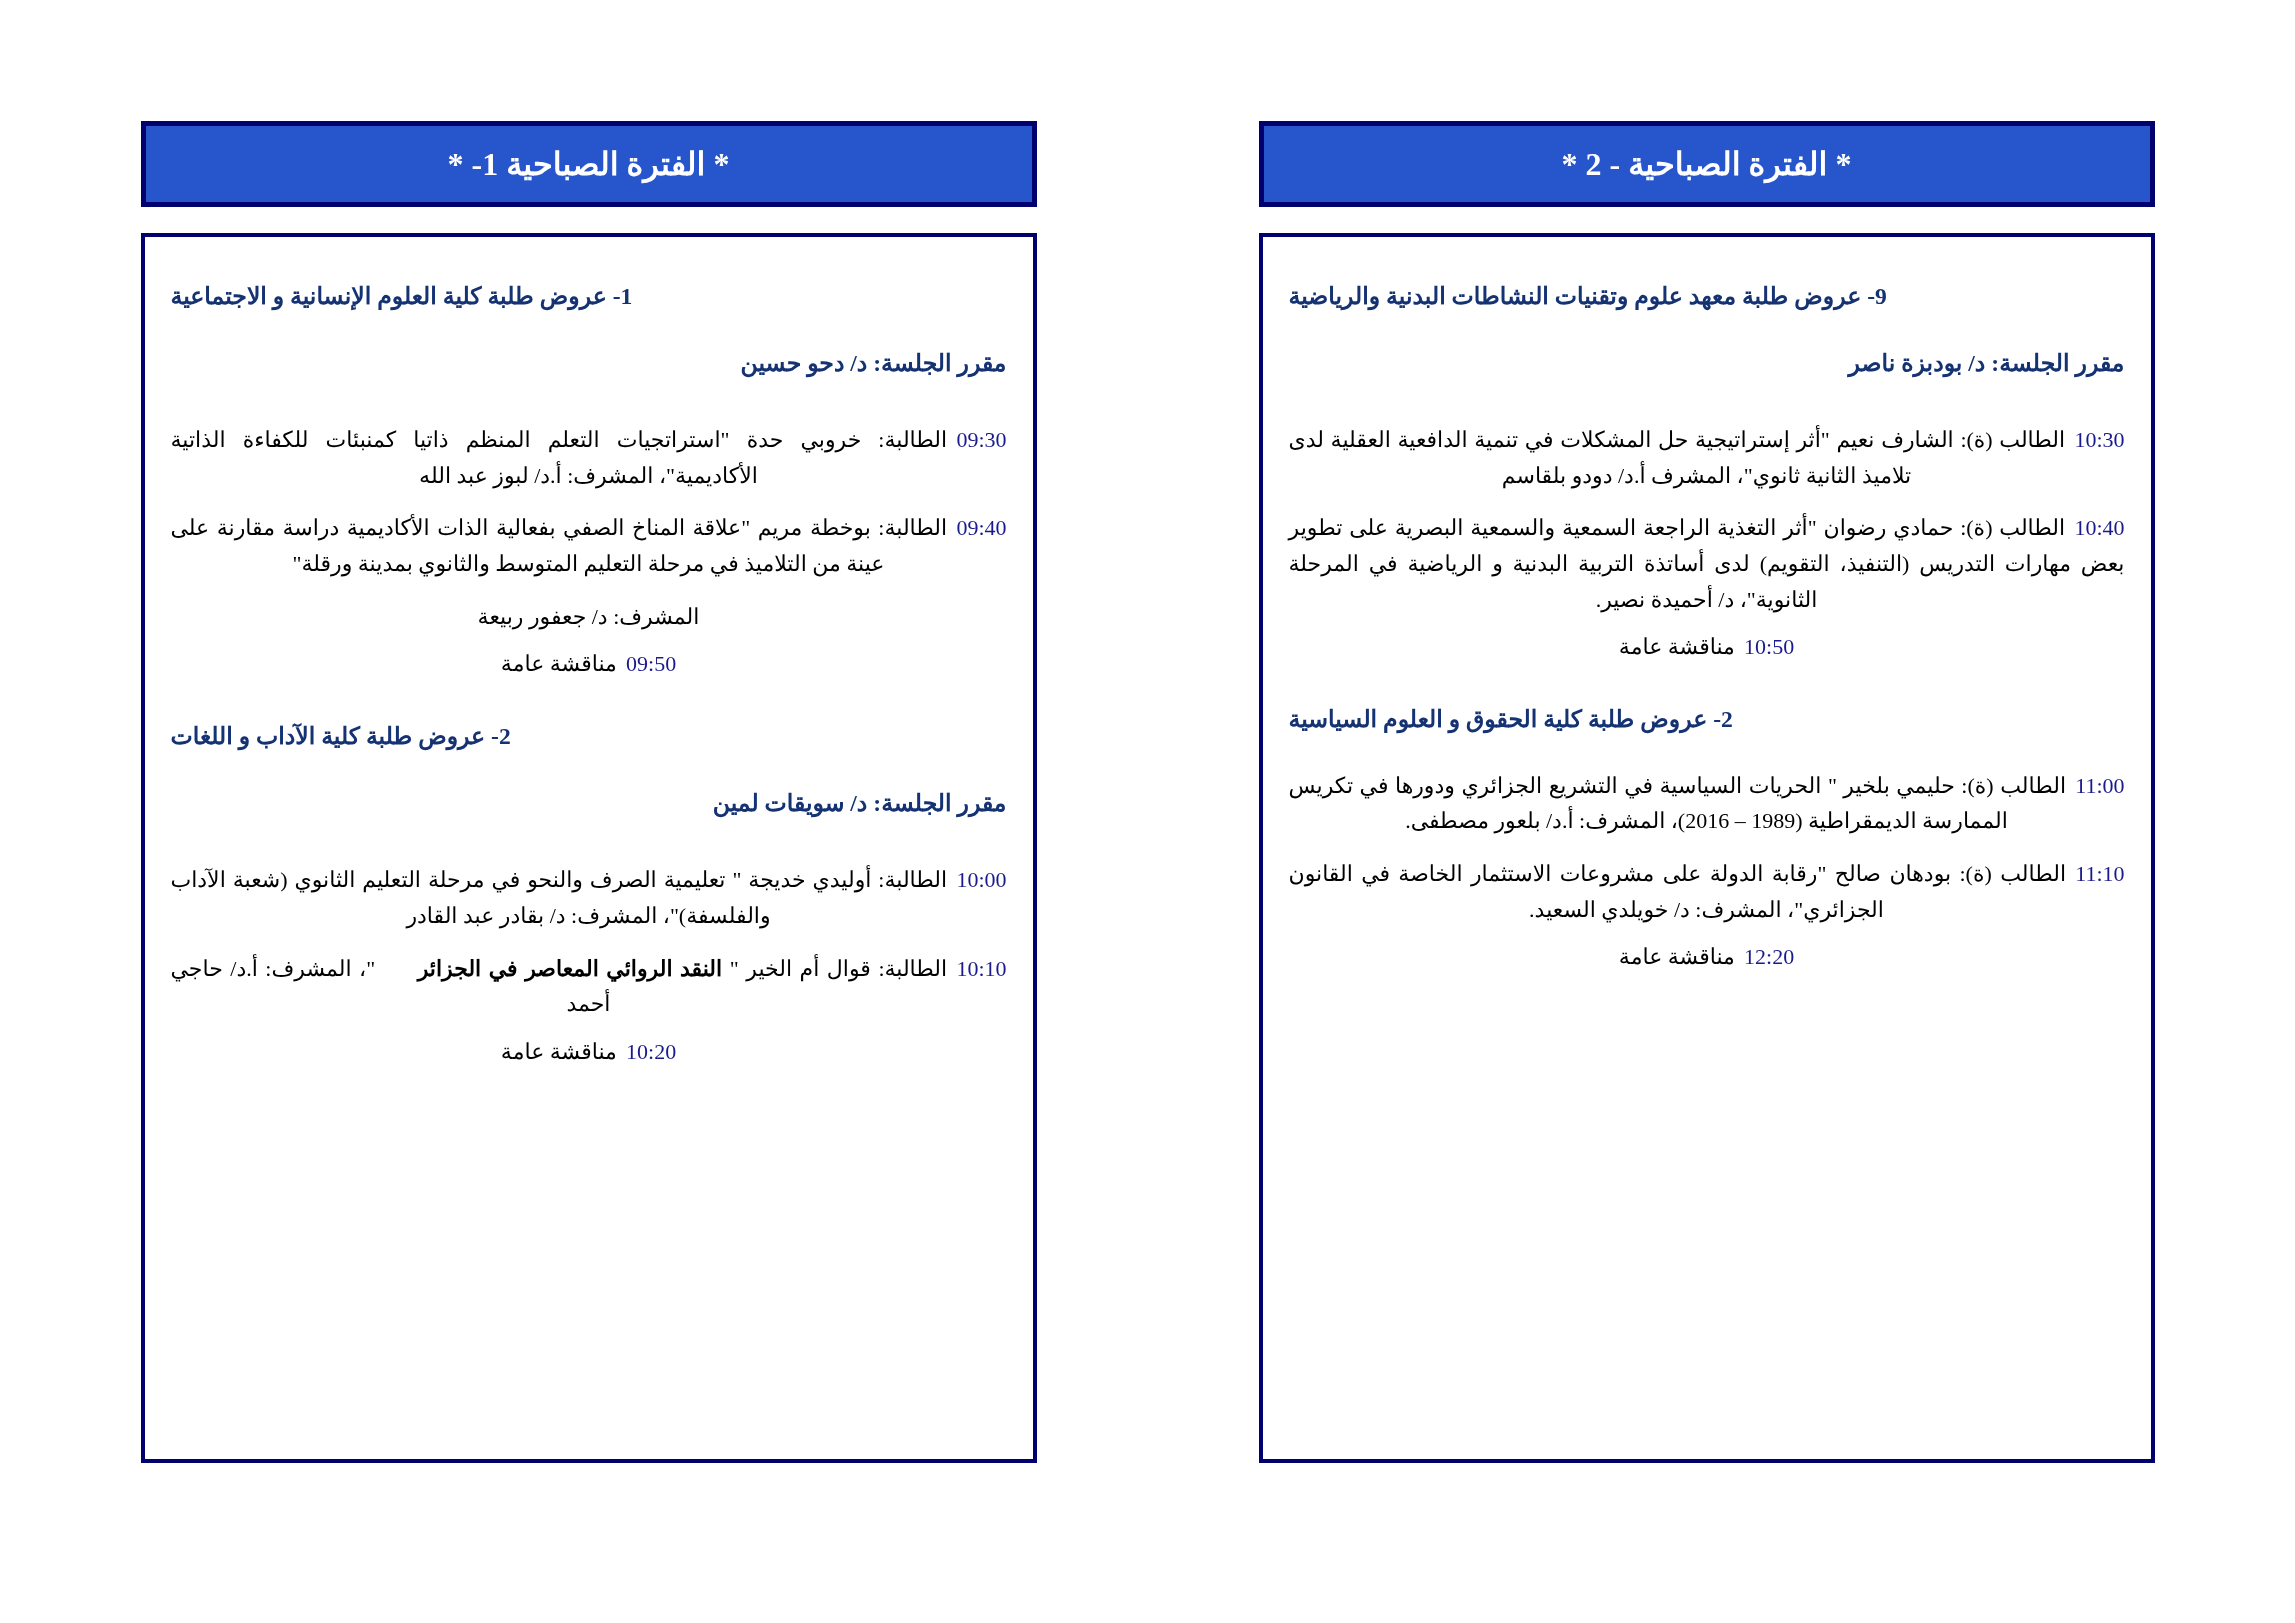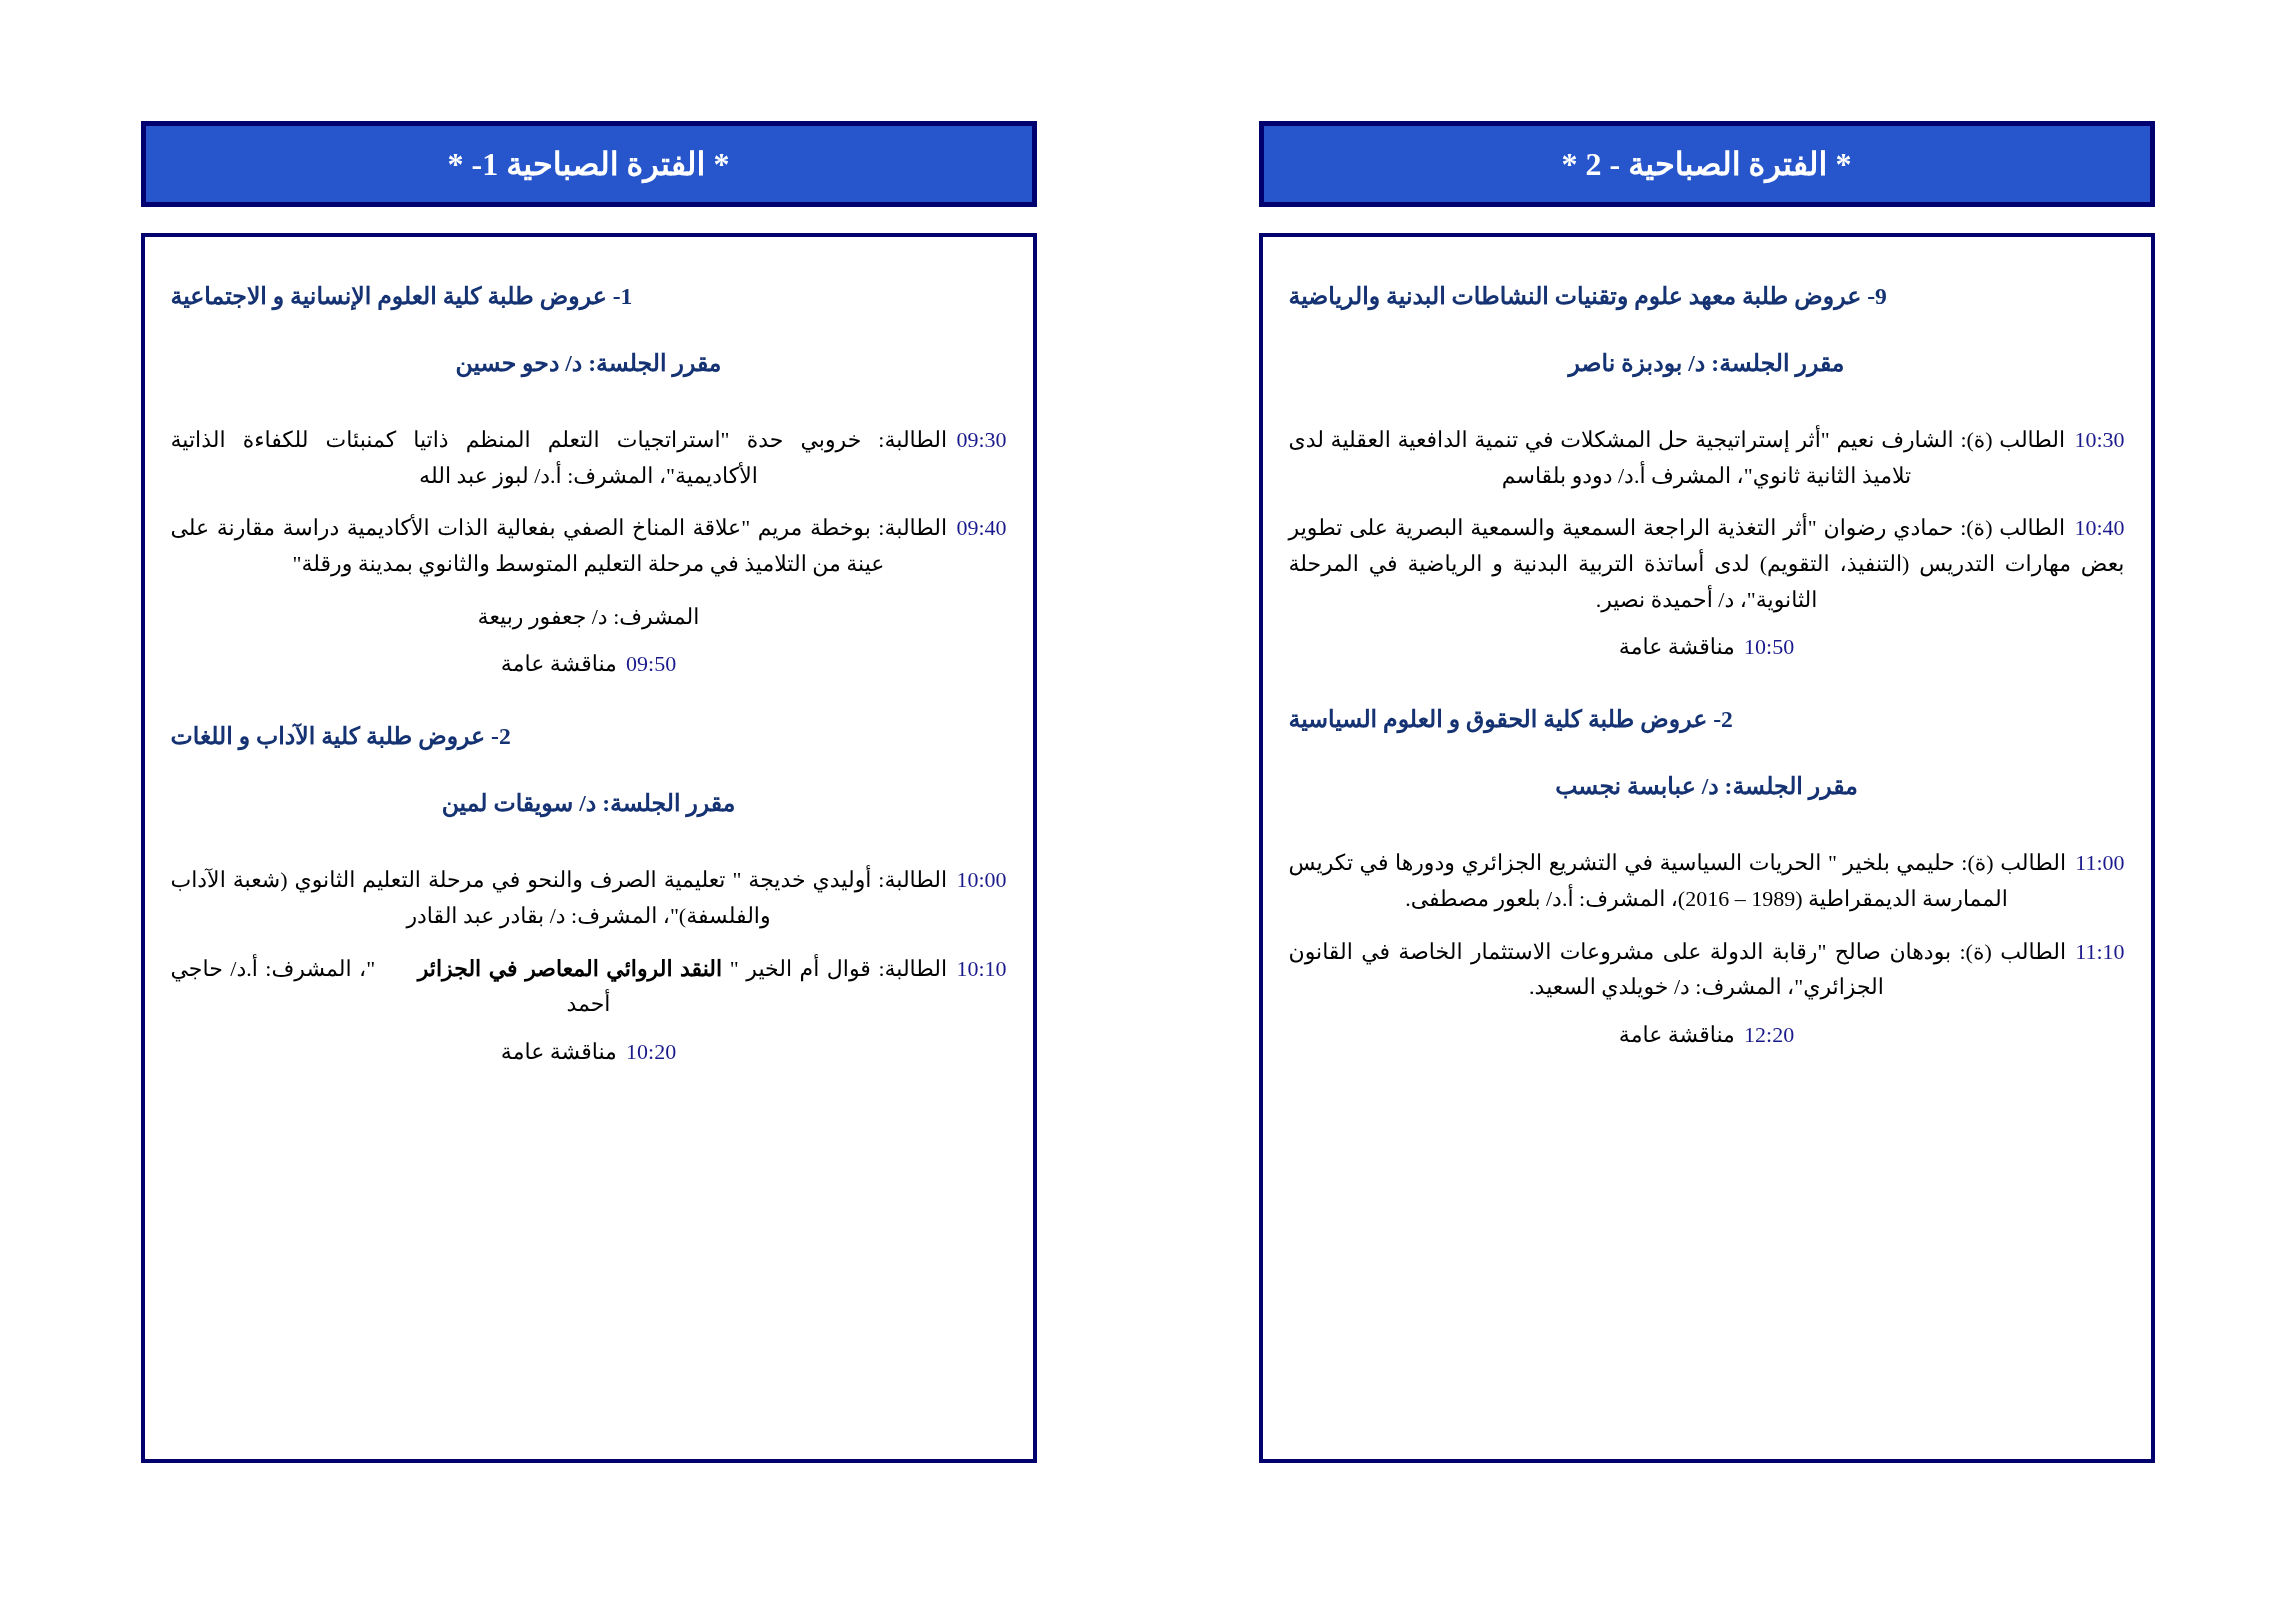--- a/index.html
+++ b/index.html
@@ -67,21 +67,20 @@
     font-size: 23.6px;
     font-weight: bold;
     text-align: left;
     line-height: 1.55;
     margin-bottom: 30px;
   }
   .section-chair {
     color: #153273;
     font-size: 23.6px;
     font-weight: bold;
-    text-align: center;
     line-height: 1.55;
     margin-bottom: 41px;
   }
 
   .entry {
     font-size: 22px;
     line-height: 1.62;
     color: #000000;
     text-align: justify;
     text-align-last: center;
@@ -138,21 +137,20 @@
       <div class="box">
         <div class="section">
           <div class="section-title">9- عروض طلبة معهد علوم وتقنيات النشاطات البدنية والرياضية</div>
           <div class="section-chair">مقرر الجلسة: د/ بودبزة ناصر</div>
           <div class="entry"><span class="time">10:30</span><span class="lbl">الطالب (ة):</span> <span>الشارف نعيم "أثر إستراتيجية حل المشكلات في تنمية الدافعية العقلية لدى تلاميذ الثانية ثانوي"، المشرف أ.د/ دودو بلقاسم</span></div>
           <div class="entry"><span class="time">10:40</span><span class="lbl">الطالب (ة):</span> <span>حمادي رضوان "أثر التغذية الراجعة السمعية والسمعية البصرية على تطوير بعض مهارات التدريس (التنفيذ، التقويم) لدى أساتذة التربية البدنية و الرياضية في المرحلة الثانوية"، د/ أحميدة نصير.</span></div>
           <div class="discussion"><span class="time">10:50</span><span>مناقشة عامة</span></div>
         </div>
         <div class="section">
           <div class="section-title">2- عروض طلبة كلية الحقوق و العلوم السياسية</div>
-          <div class="section-chair">مقرر الجلسة: د/ عبابسة نجسب</div>
           <div class="entry"><span class="time">11:00</span><span class="lbl">الطالب (ة):</span> <span>حليمي بلخير " الحريات السياسية في التشريع الجزائري ودورها في تكريس الممارسة الديمقراطية (1989 – 2016)، المشرف: أ.د/ بلعور مصطفى.</span></div>
           <div class="entry"><span class="time">11:10</span><span class="lbl">الطالب (ة):</span> <span>بودهان صالح "رقابة الدولة على مشروعات الاستثمار الخاصة في القانون الجزائري"، المشرف: د/ خويلدي السعيد.</span></div>
           <div class="discussion"><span class="time">12:20</span><span>مناقشة عامة</span></div>
         </div>
       </div>
     </div>
   </div>
 
 
 </body></html>

